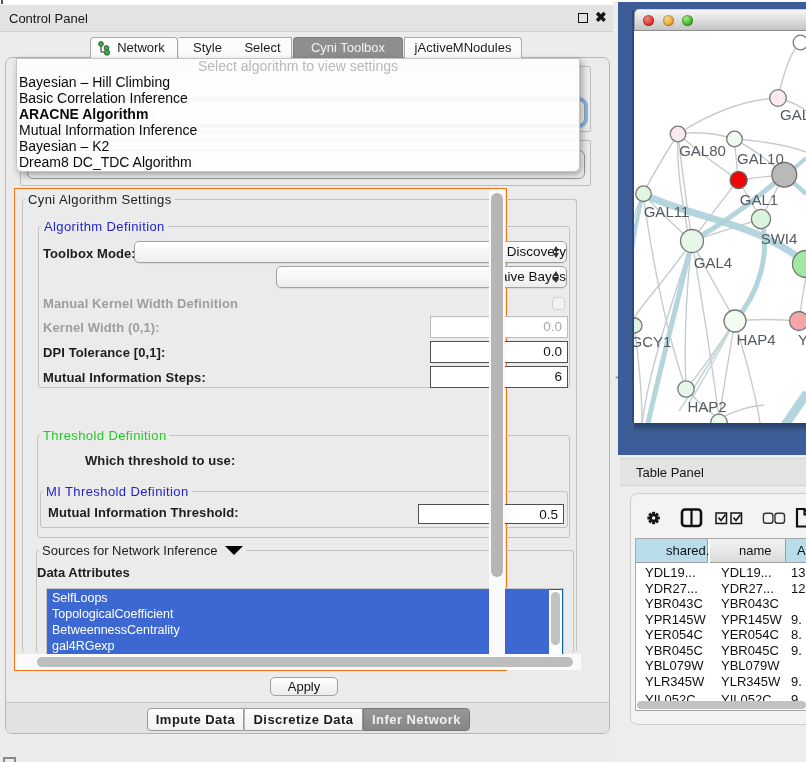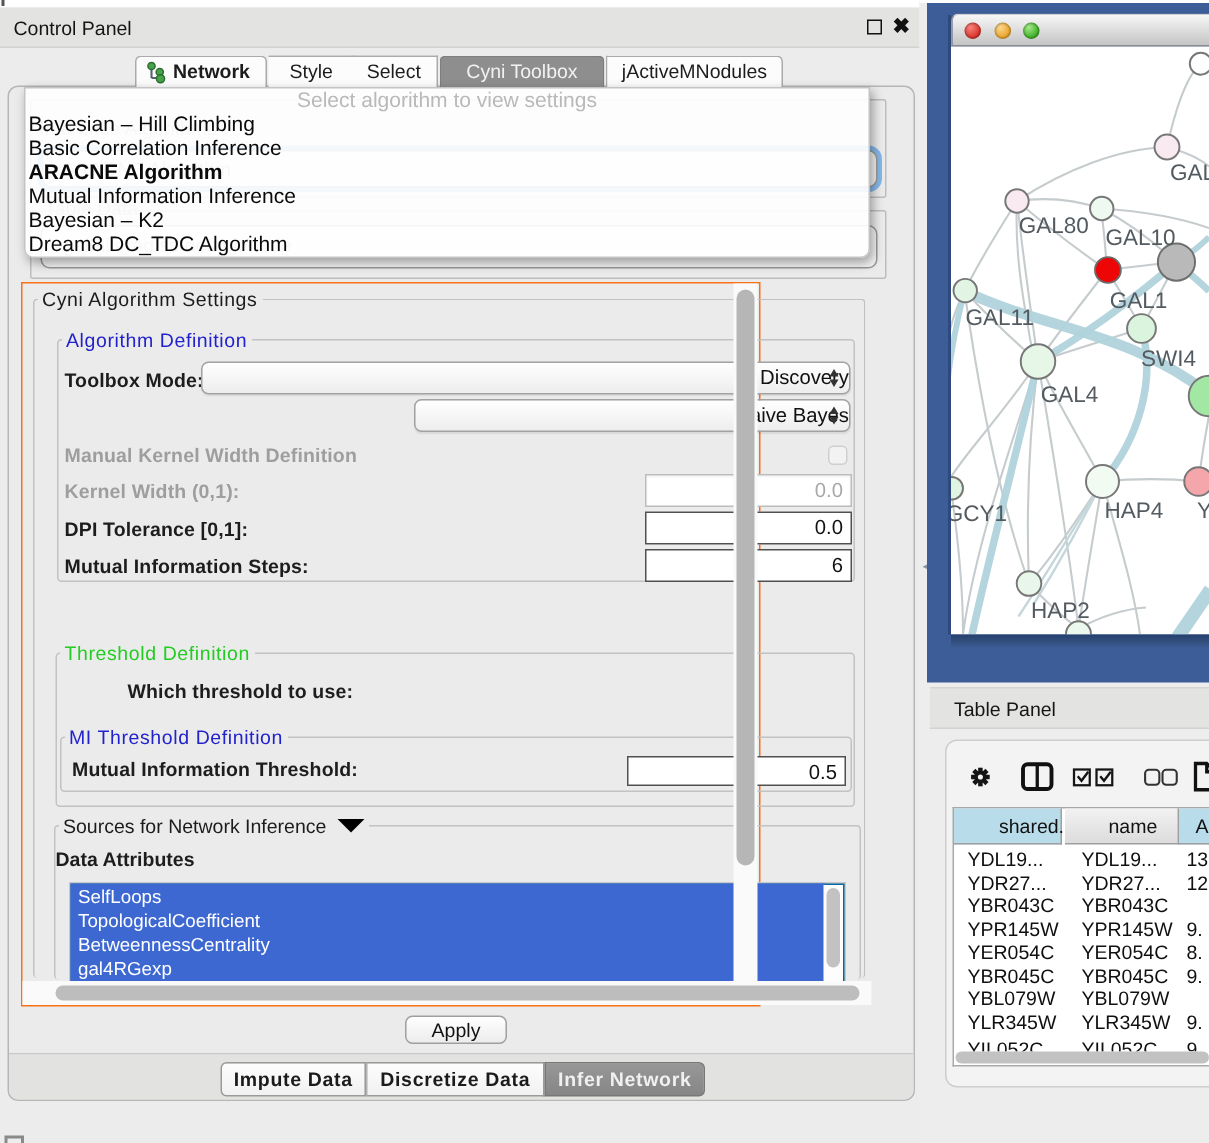--- a/index.html
+++ b/index.html
@@ -13,21 +13,21 @@
 #cp-title { left:0; top:5px; width:613px; height:27px; background:#e3e3e1; border-bottom:1px solid #d2d2d0; }
 #cp-title .t { position:absolute; left:9px; top:6px; font-size:13px; color:#151515; }
 #cp-sq { left:578px; top:13px; width:10px; height:10px; border:1.5px solid #111; background:transparent; }
 #cp-x { left:595px; top:9px; font-size:14px; font-weight:bold; color:#111; }
 
 
 #container { left:5px; top:57px; width:605px; height:677px; background:#ebebeb; border:1px solid #b6b6b6; border-radius:7px; }
 
 
 .tab { position:absolute; top:37px; height:21px; background:#fcfcfc; border:1px solid #ababab; border-bottom:none; border-radius:4px 4px 0 0; font-size:13px; color:#1c1c1c; text-align:center; line-height:20px; }
-#tab-net { left:90px; width:88px;font-weight:bold; }
+#tab-net { left:90px; width:88px; }
 #tab-net span { margin-left:14px; }
 #tab-style { left:179px; width:58px; border-left:none; border-radius:0; }
 #tab-select { left:234px; width:58px; border-left:none; border-radius:0; }
 #tab-cyni { left:293px; width:110px; background:#8e8e8e; color:#f2f2f2; border-color:#7e7e7e; }
 #tab-jam { left:404px; width:118px; border-radius:0 4px 0 0; }
 #neticon { left:97px; top:40px; }
 
 
 .grp { position:absolute; border:1px solid #bdbdbd; border-radius:2px; }
 #g-under1 { left:20px; top:66px; width:571px; height:66px; }

